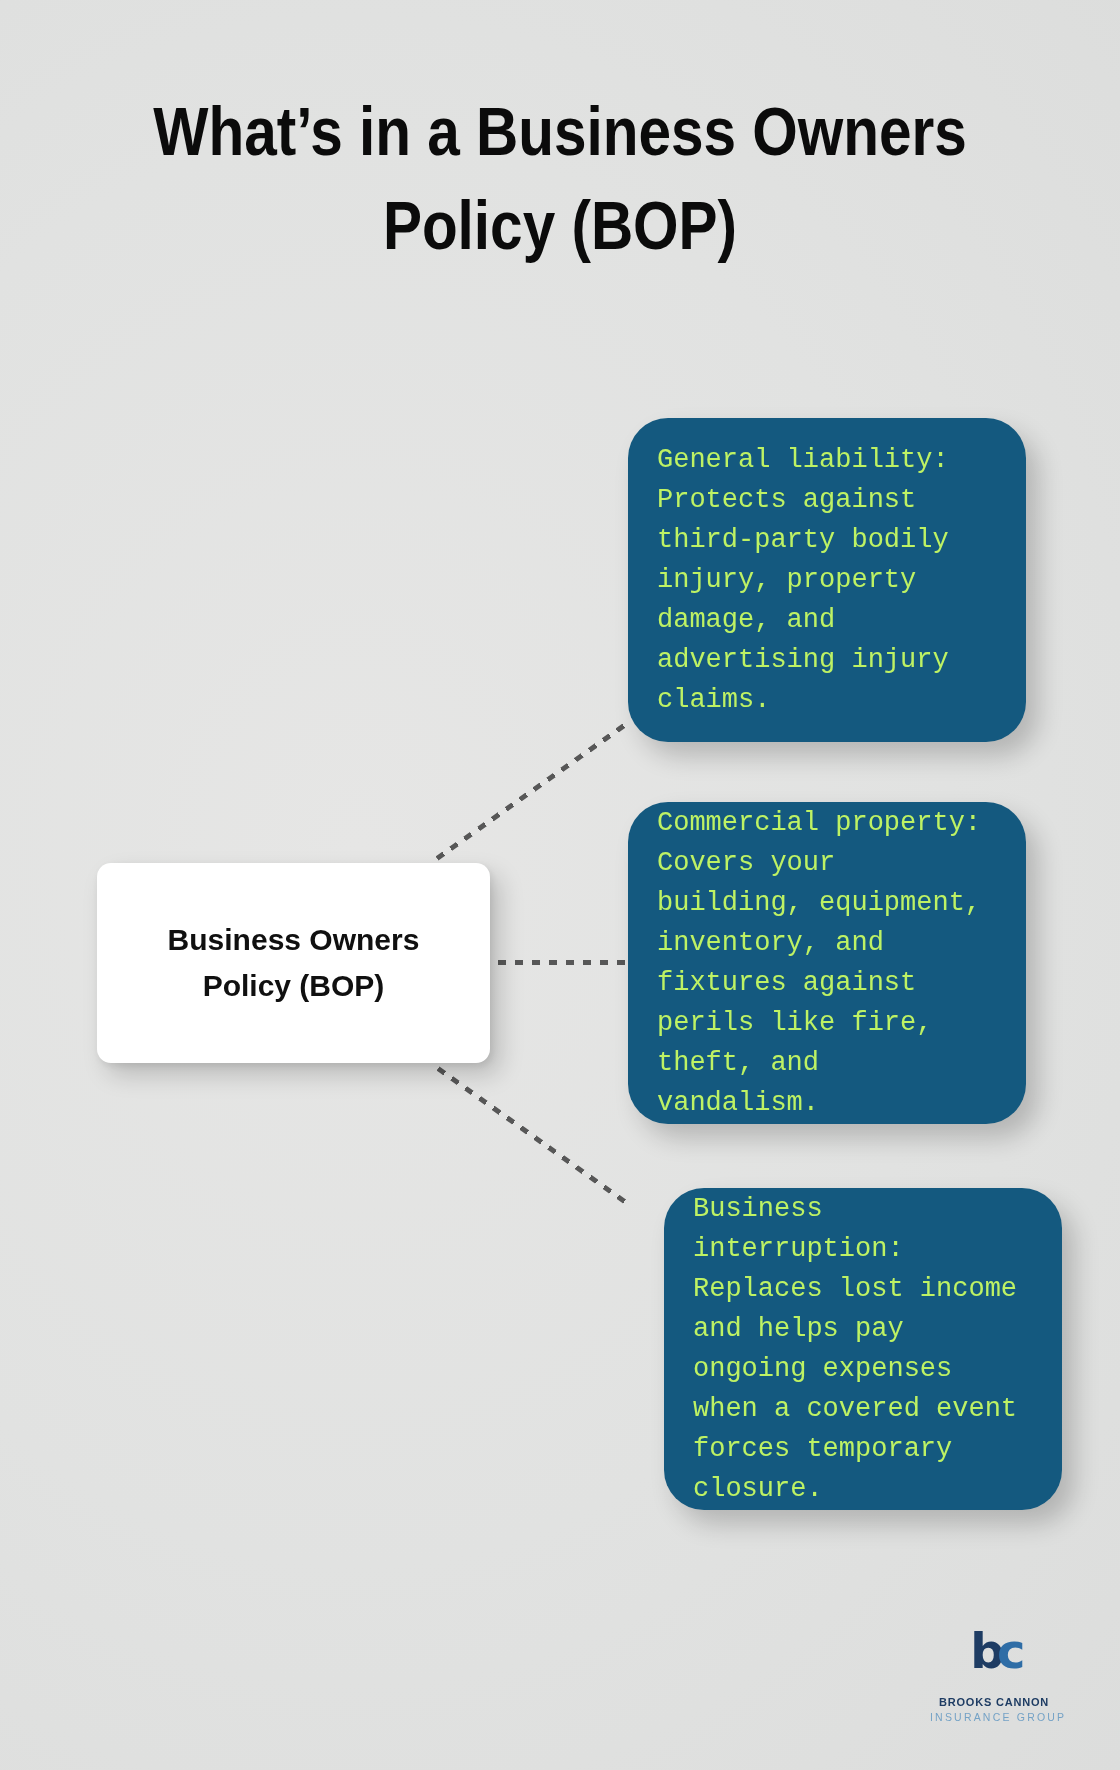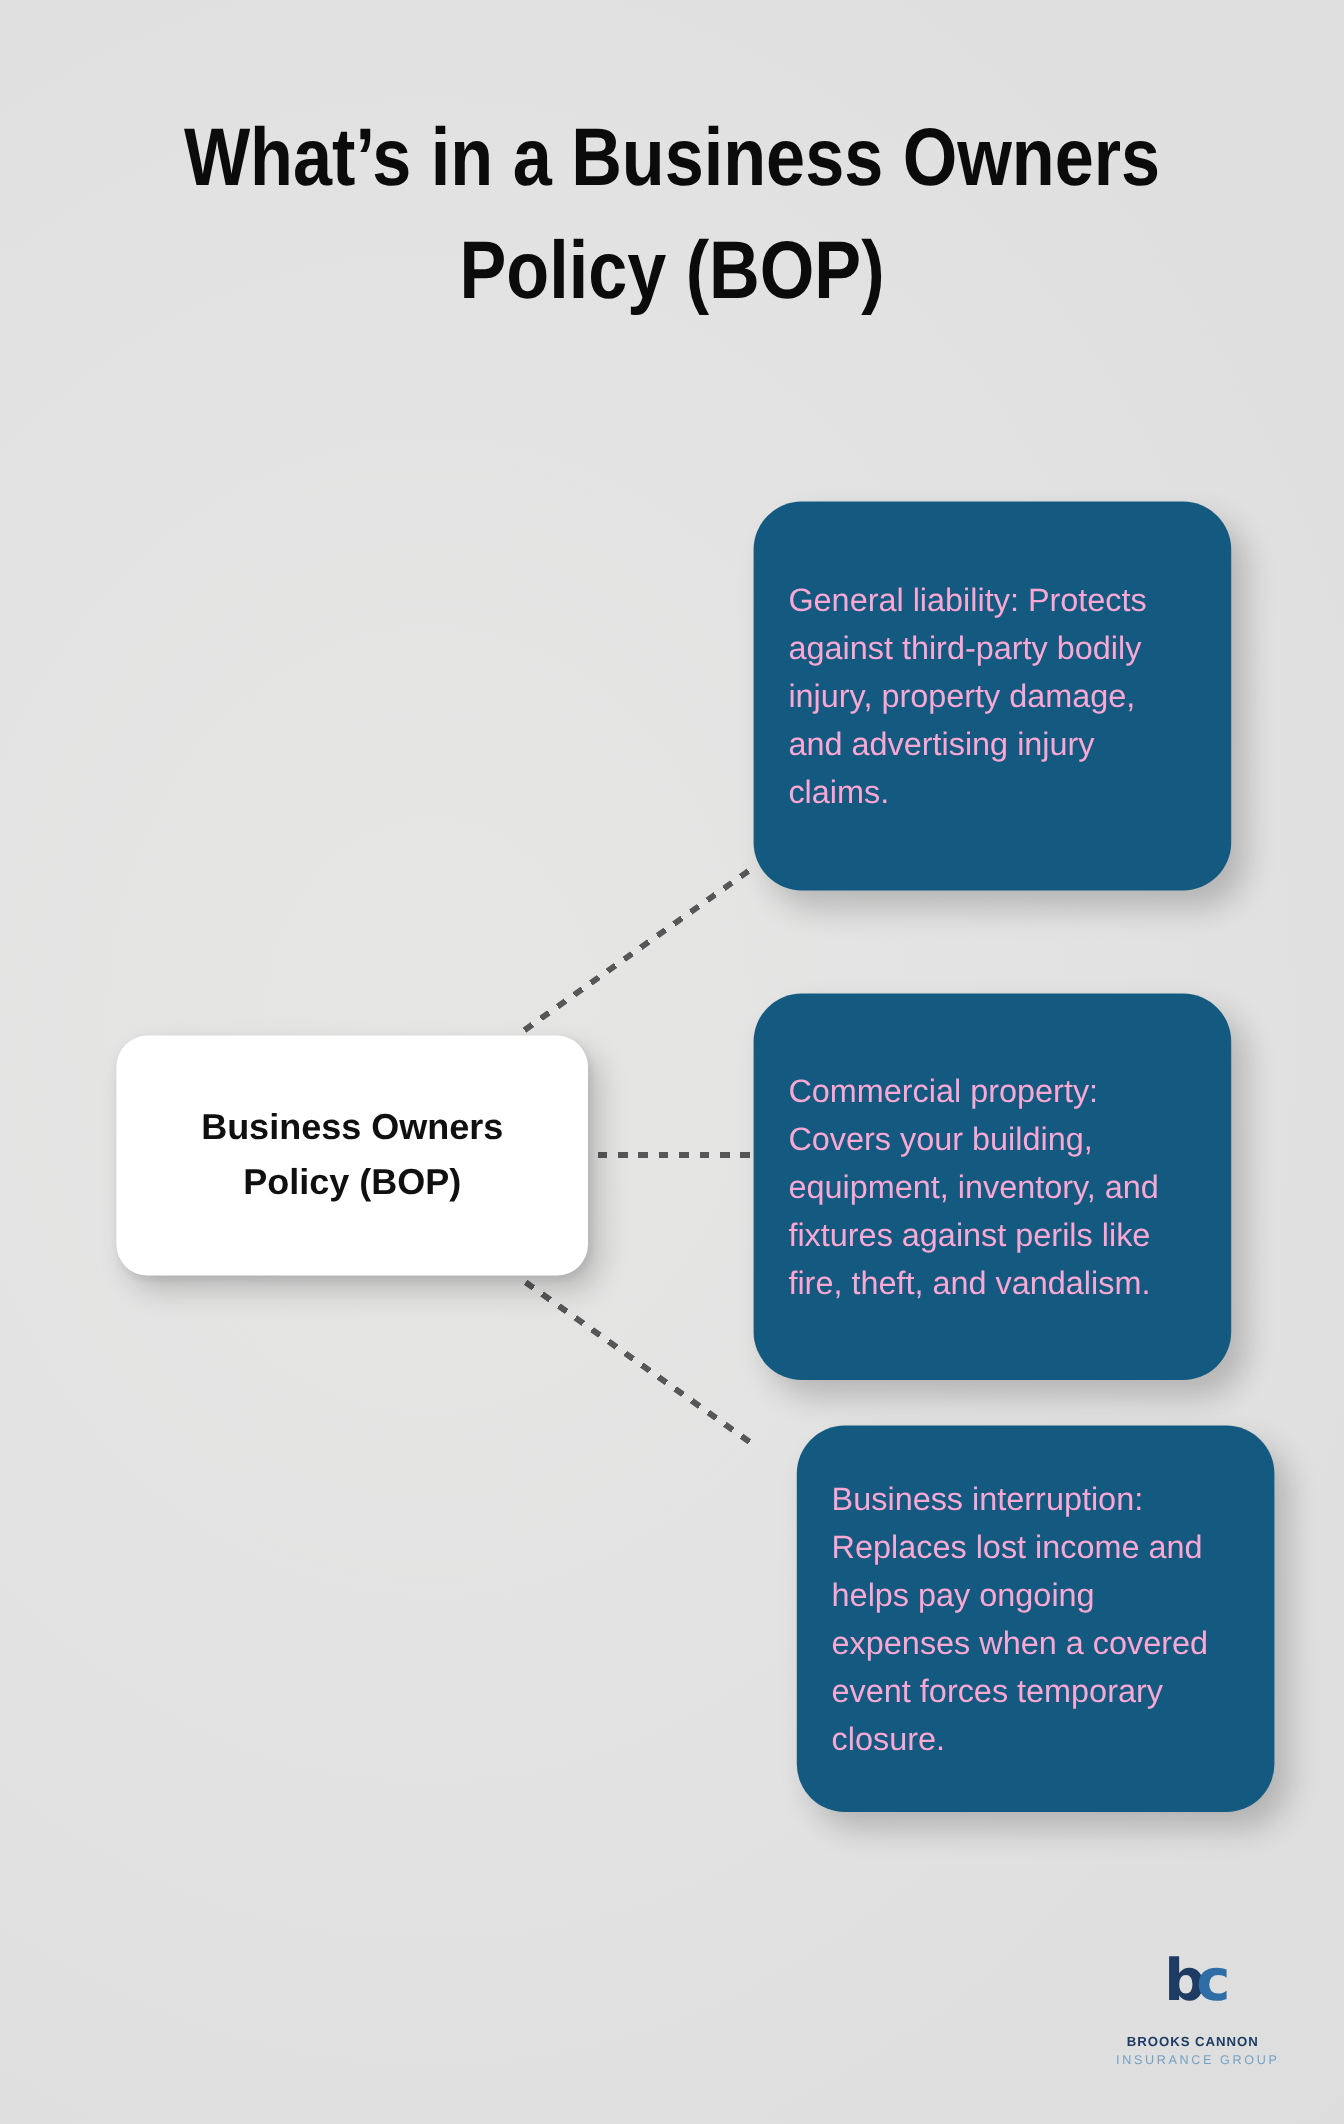--- a/index.html
+++ b/index.html
@@ -35,21 +35,21 @@
   .tline { display: block; white-space: nowrap; }
 
   
   .root-node {
     position: absolute;
     left: 97px;
     top: 863px;
     width: 393px;
     height: 200px;
     background: #ffffff;
-    border-radius: 26px;
+    border-radius: 14px;
     box-shadow: 10px 12px 24px rgba(0,0,0,0.18), 2px 3px 7px rgba(0,0,0,0.08);
     display: flex;
     align-items: center;
     justify-content: center;
     text-align: center;
   }
   .root-label {
     max-width: 300px;
     font-family: "Liberation Sans", sans-serif;
     font-weight: 700;
@@ -65,28 +65,28 @@
     width: 398px;
     background: #14597f;
     border-radius: 40px;
     box-shadow: 12px 14px 26px rgba(0,0,0,0.20);
     display: flex;
     align-items: center;
     box-sizing: border-box;
     padding: 0 29px;
   }
   .branch-1 { top: 418px; height: 324px; }
-  .branch-2 { top: 828px; height: 322px; }
+  .branch-2 { top: 802px; height: 322px; }
   .branch-3 { top: 1188px; height: 322px; margin-left: 36px; }
   .branch-text {
     margin: 0;
-    font-family: Liberation Sans, sans-serif;
+    font-family: Liberation Mono, monospace;
     font-size: 27px;
     line-height: 40px;
-    color: #f9a8d4;
+    color: #bef264;
   }
 
   
   .connector {
     position: absolute;
     height: 5px;
     background-image: repeating-linear-gradient(to right,
       #575757 0, #575757 8px, transparent 8px, transparent 17px);
   }
   .c1 { left: 437px; top: 856px; width: 235px; transform: rotate(-35.4deg); transform-origin: 0 50%; }

